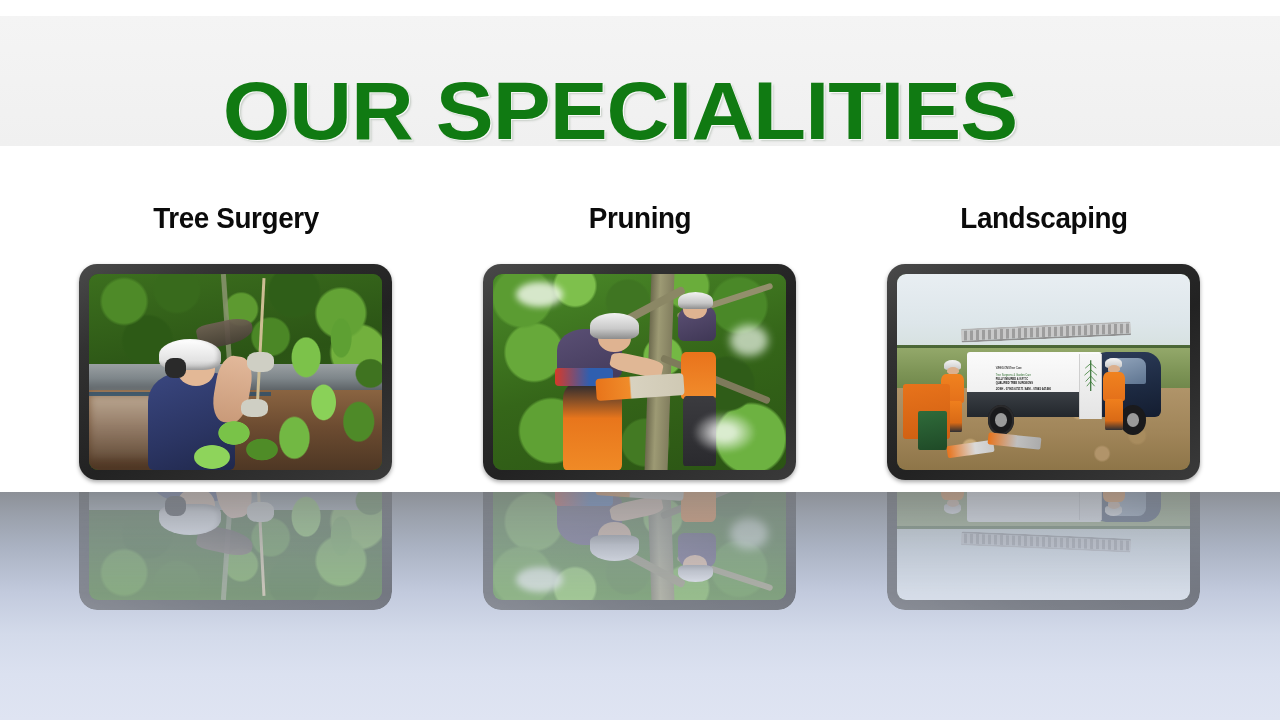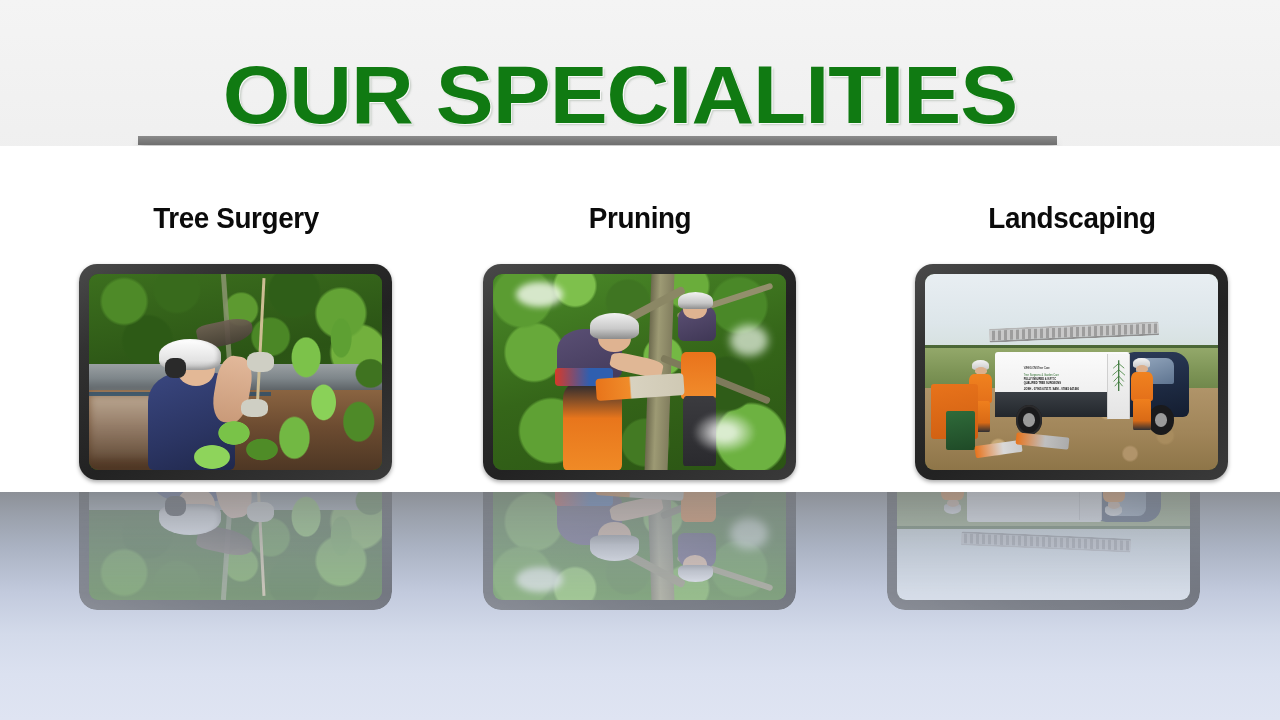--- a/index.html
+++ b/index.html
@@ -5,21 +5,21 @@
   * { margin:0; padding:0; box-sizing:border-box; }
   html,body { width:1280px; height:720px; overflow:hidden; }
   body {
     font-family:"Liberation Sans", sans-serif;
     background:#ffffff;
     position:relative;
   }
 
   
   .header-band{
-    position:absolute; left:0; top:0; width:1280px; height:162px;
+    position:absolute; left:0; top:16px; width:1280px; height:162px;
     background:linear-gradient(180deg,#f4f4f4 0%,#f1f1f1 60%,#efefef 100%);
   }
   .title-wrap{
     position:absolute; left:0; top:52px; width:1280px; height:96px;
   }
   .slide-title{
     position:absolute; left:0; top:0; width:1240px;
     text-align:center;
     font-family:"Liberation Sans", sans-serif;
     font-size:82px;
@@ -41,21 +41,21 @@
   
   .stage{
     position:absolute; left:0; top:146px; width:1280px; height:346px;
     background:#ffffff;
   }
   .card-col{
     position:absolute; top:0; width:340px; height:346px;
   }
   .card-col.c0{ left:66px; }
   .card-col.c1{ left:470px; }
-  .card-col.c2{ left:902px; }
+  .card-col.c2{ left:874px; }
 
   .card-label{
     position:absolute; top:56px; left:0; width:340px;
     text-align:center;
     font-size:29px;
     font-weight:bold;
     color:#0b0b0b;
     letter-spacing:-.4px;
     transform:scaleX(.96);
     transform-origin:center;

